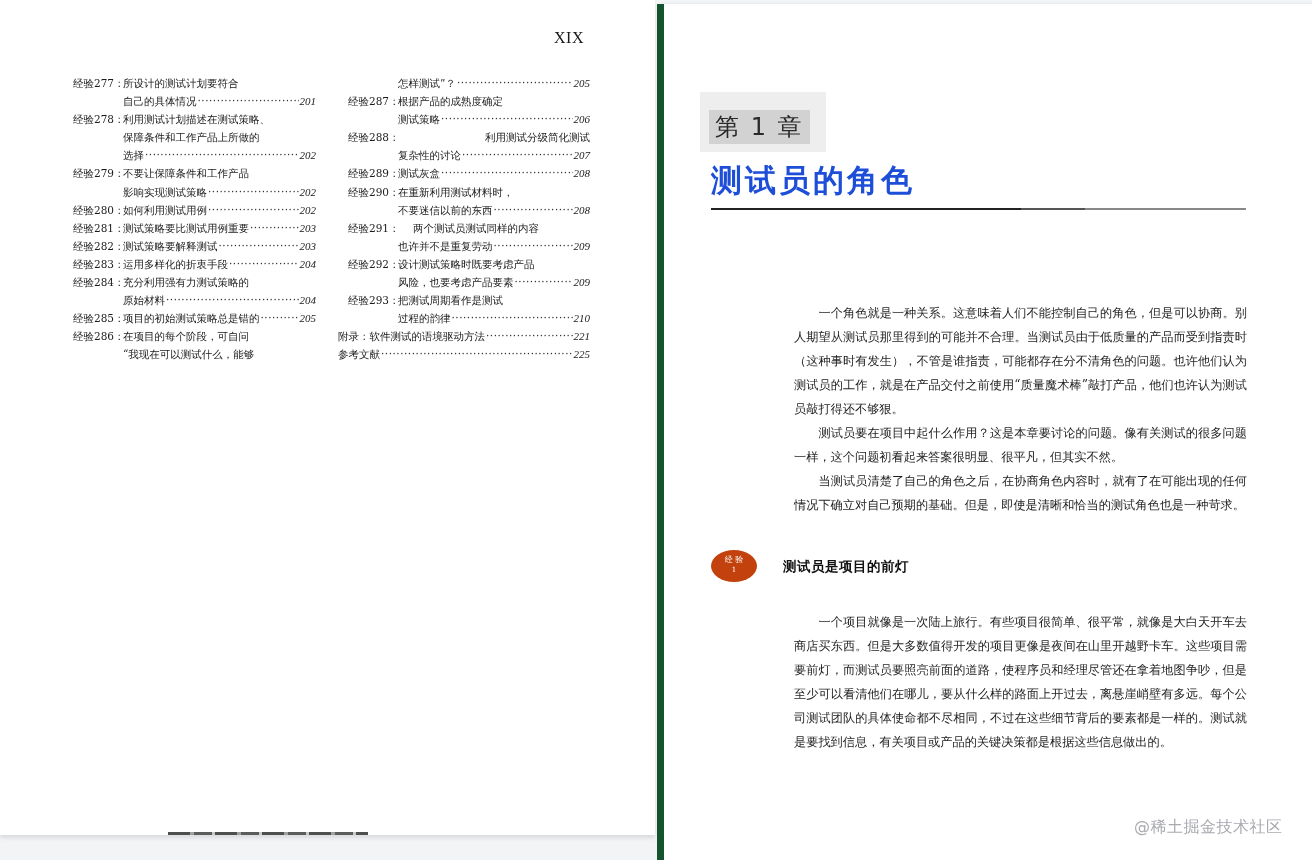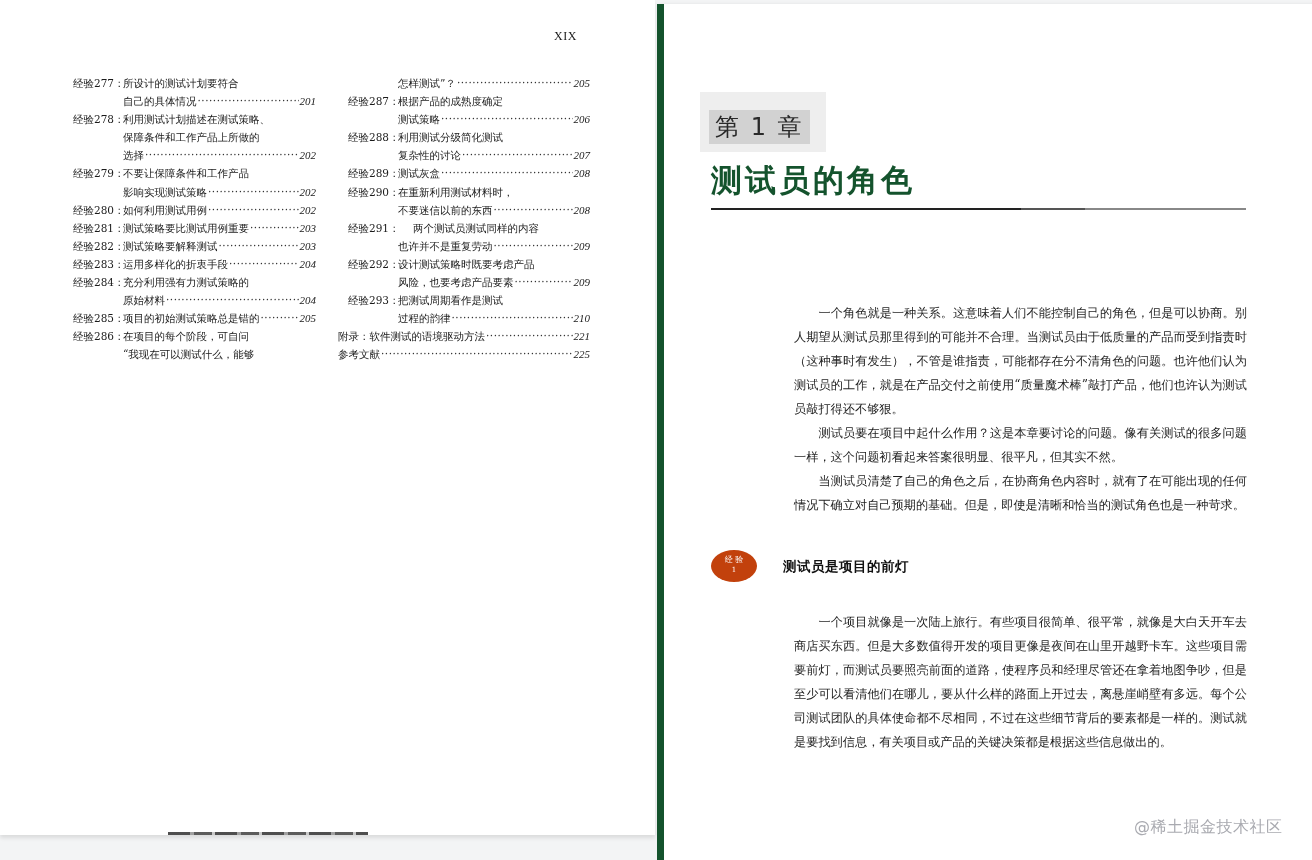--- a/index.html
+++ b/index.html
@@ -5,41 +5,41 @@
   html, body { margin:0; padding:0; }
   body {
     width:1312px; height:860px; overflow:hidden; position:relative;
     background:#f3f4f5;
     font-family:"DejaVu Serif", "Liberation Serif", serif;
     color:#1a1a1a;
   }
   .page { position:absolute; background:#ffffff; }
   #left-page { left:0; top:0; width:655px; height:835px; box-shadow:0 3px 4px rgba(0,0,0,0.10); }
   #right-page { left:657px; top:4px; width:651px; height:858px; border-left:7px solid #14532d; box-shadow:2px 0 3px rgba(0,0,0,0.08); }
-  .page-number { position:absolute; left:554px; top:29px; font-size:12px; letter-spacing:0.5px; font-family:"Liberation Serif", serif; }
+  .page-number { position:absolute; left:554px; top:29px; font-size:16px; letter-spacing:0.5px; font-family:"Liberation Serif", serif; }
 
   .toc-col { position:absolute; top:74px; font-size:10.5px; line-height:18.1px; }
   #toc-left { left:73px; width:243px; }
   #toc-right { left:338px; width:252px; }
   .toc-row { display:flex; align-items:flex-end; white-space:nowrap; height:18.1px; }
   .toc-label { width:50px; flex:0 0 50px; }
   .toc-indent { width:50px; flex:0 0 50px; }
   .toc-text { flex:0 0 auto; }
   .toc-dots { flex:1 1 auto; overflow:hidden; color:#333; letter-spacing:0.5px; margin:0 1px; }
   .toc-dots::before { content:"··································································································"; }
   .toc-page { flex:0 0 auto; font-style:italic; font-family:"Liberation Serif", serif; font-size:11px; }
 
   .bottom-scan-mark { position:absolute; left:168px; top:832px; width:200px; height:3px;
     background:repeating-linear-gradient(90deg,#222 0 22px,#888 22px 26px,#333 26px 44px,#bbb 44px 47px); opacity:0.8; }
 
   .chapter-box { position:absolute; left:36px; top:88px; width:126px; height:60px; background:#eeeeee; }
   .chapter-label { position:absolute; left:45px; top:106px; padding:2px 6px; background:#d2d2d2; color:#2a2a2a;
     font-family:"DejaVu Sans", sans-serif; font-size:24px; line-height:30px; letter-spacing:2px; }
   .chapter-title { position:absolute; left:47px; top:156px; font-family:"DejaVu Sans", sans-serif; font-weight:bold;
-    font-size:31px; letter-spacing:3px; color:#14532d; }
+    font-size:31px; letter-spacing:3px; color:#1d4ed8; }
   .chapter-rule { position:absolute; left:47px; top:204px; width:535px; height:2px;
     background:linear-gradient(90deg,#222 0 58%,#555 58% 70%,#888 70% 100%); }
 
   .body-text { position:absolute; left:130px; width:453px; font-size:12.2px; line-height:24px; text-align:justify; color:#1e1e1e; }
   .body-text p { margin:0; text-indent:2em; }
   #intro-text { top:297px; }
   #section-text { top:606px; }
 
   .section-badge { position:absolute; left:47px; top:546px; width:46px; height:32px; border-radius:50%;
     background:#c2410c; color:#fff; font-size:8px; line-height:10px; text-align:center; padding-top:5px; box-sizing:border-box; }
@@ -147,21 +147,21 @@
       <div class="toc-row" style="padding-left: 10px;">
         <span class="toc-label">经验287：</span>
         <span class="toc-text">根据产品的成熟度确定</span>
       </div>
       <div class="toc-row" style="padding-left: 10px;">
         <span class="toc-indent"></span>
         <span class="toc-text">测试策略</span>
         <span class="toc-dots"></span>
         <span class="toc-page">206</span>
       </div>
-      <div class="toc-row" style="padding-left: 10px;">
+      <div class="toc-row" style="padding-left: 10px; justify-content: space-between;">
         <span class="toc-label">经验288：</span>
         <span class="toc-text">利用测试分级简化测试</span>
       </div>
       <div class="toc-row" style="padding-left: 10px; justify-content: flex-end;">
         <span class="toc-indent"></span>
         <span class="toc-text">复杂性的讨论</span>
         <span class="toc-dots"></span>
         <span class="toc-page">207</span>
       </div>
       <div class="toc-row" style="padding-left: 10px;">

